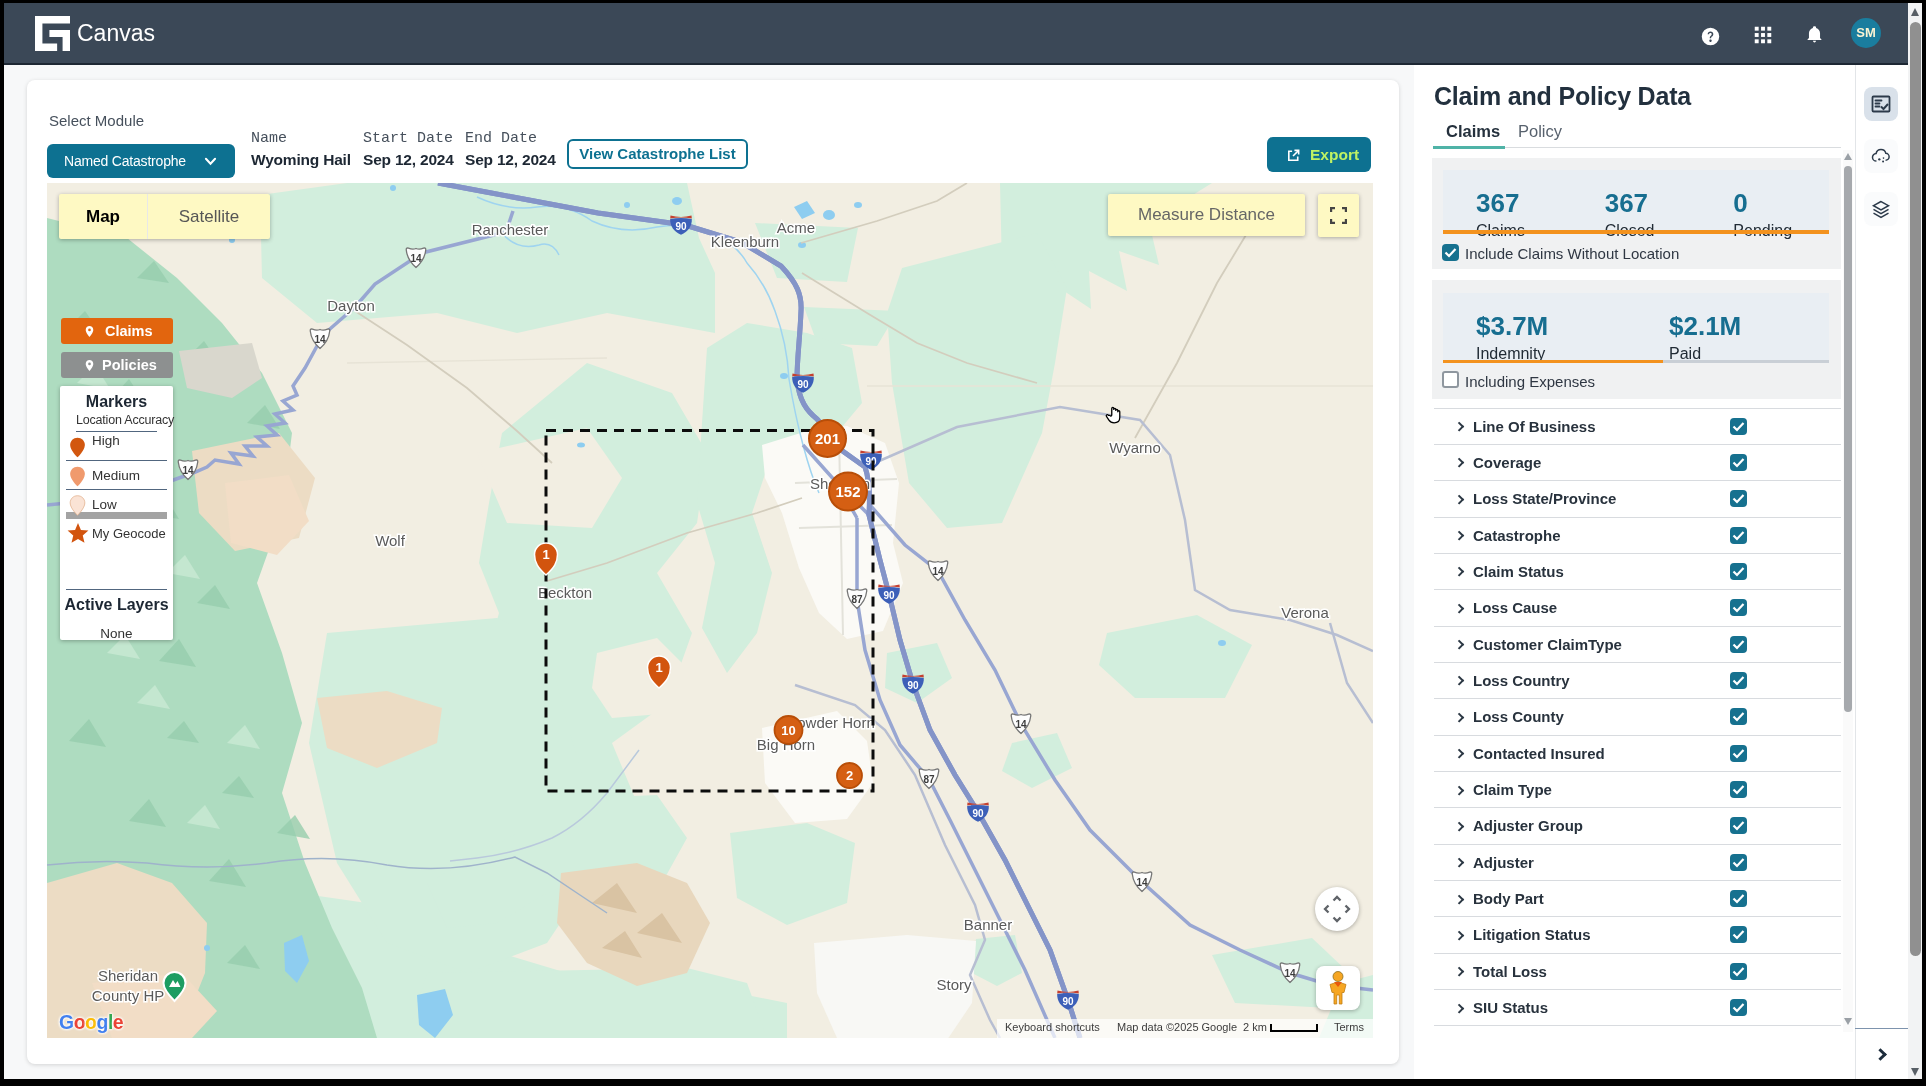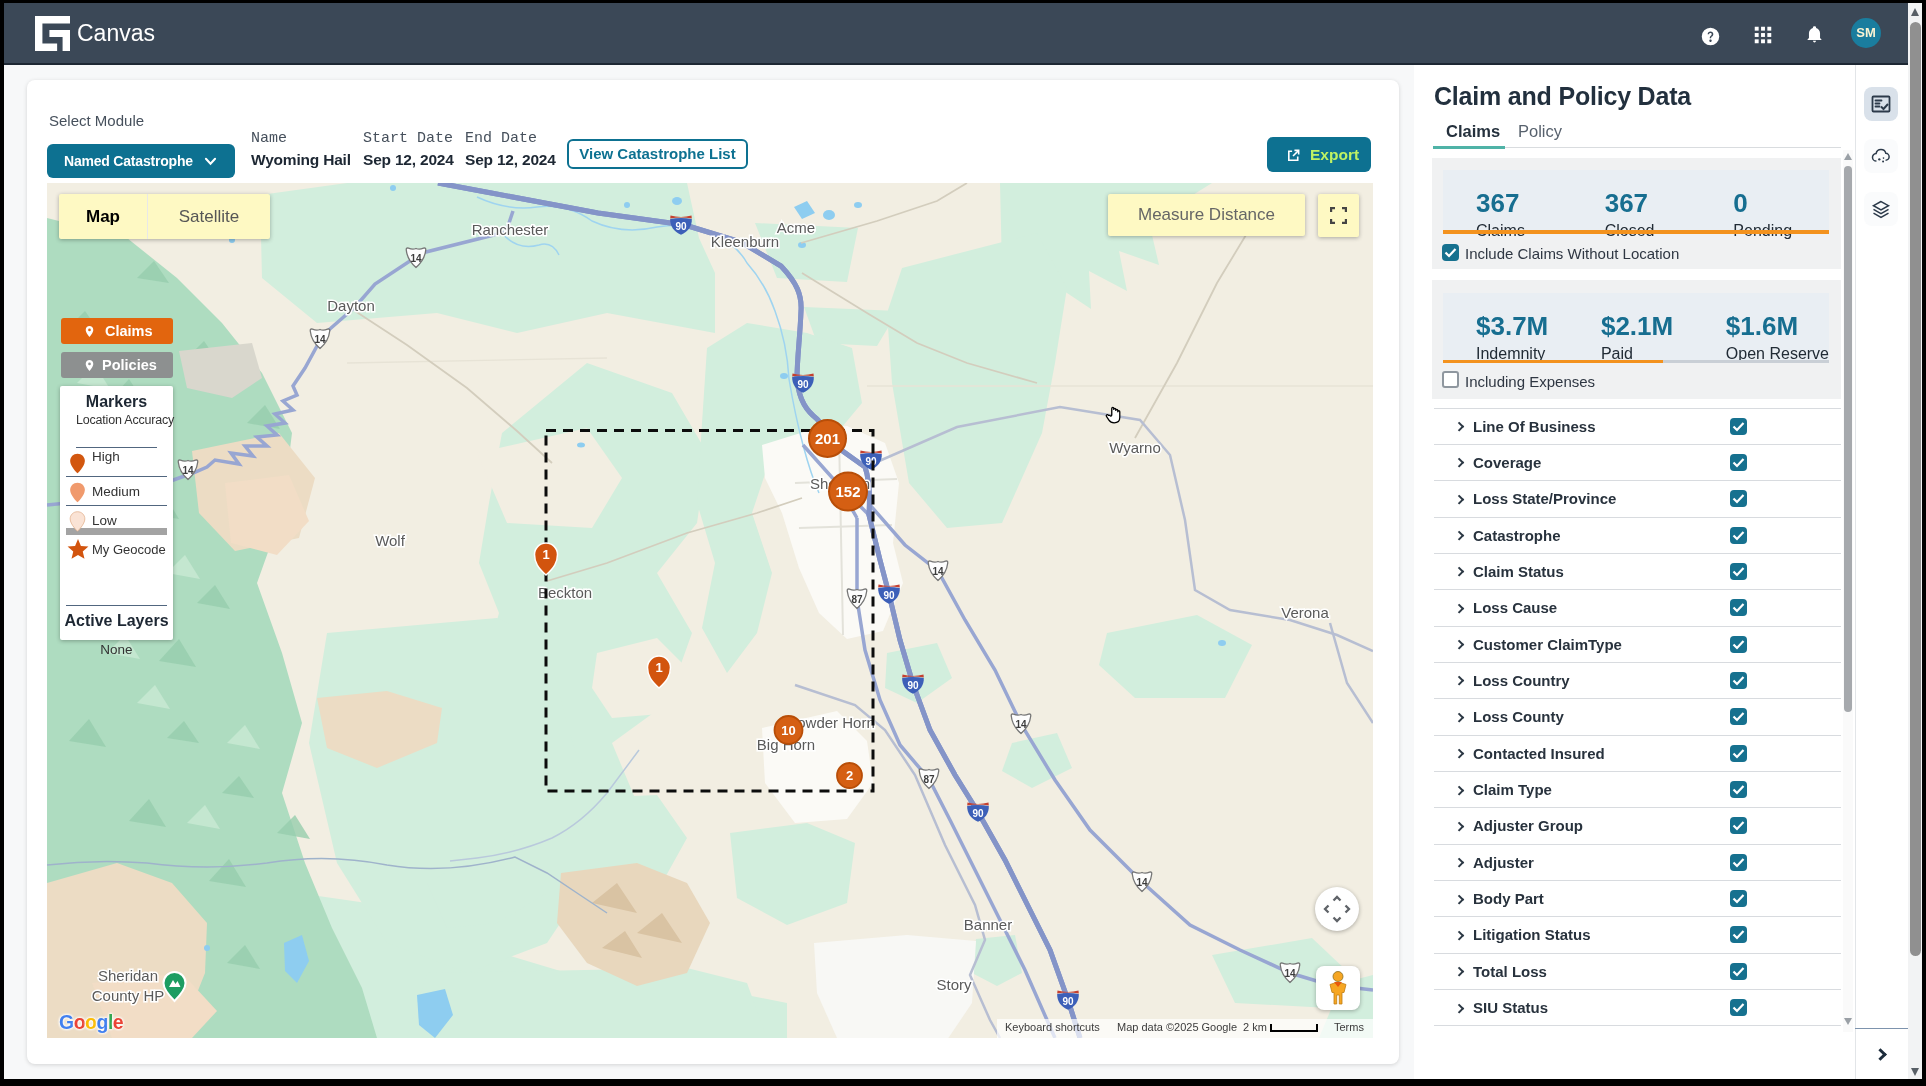--- a/index.html
+++ b/index.html
@@ -7,21 +7,21 @@
   .abs { position:absolute; }
   
   #appbg { left:4px; top:65px; width:1904px; height:1014px; background:#f7f8f9; }
   #nav { left:4px; top:3px; width:1904px; height:62px; background:#3b4857; border-bottom:2px solid #1d2733; }
   #nav .brand { position:absolute; left:73px; top:0; height:60px; line-height:60px; color:#fff; font-size:23px; }
   
   #card { left:27px; top:80px; width:1372px; height:984px; background:#fff; border-radius:8px; box-shadow:0 1px 4px rgba(0,0,0,.15); }
   .lbl { font-size:15px; color:#46505c;font-family:Liberation Mono, monospace; }
   .val { font-size:15.5px; font-weight:bold; color:#1d2733; letter-spacing:-0.2px; }
   #selmod { left:49px; top:112px; font-size:15px; color:#46505c; }
-  #ncbtn { left:47px; top:144px; width:188px; height:34px; background:#0d7191; border-radius:6px; color:#fff; font-size:14px; font-weight:bold; line-height:34px; padding-left:17px; letter-spacing:-0.2px; }
+  #ncbtn { left:47px; top:144px; width:188px; height:34px; background:#0d7191; border-radius:6px; color:#fff; font-size:14px; font-weight:normal; line-height:34px; padding-left:17px; letter-spacing:-0.2px; }
   #vclbtn { left:567px; top:139px; width:181px; height:30px; border:2px solid #0d7191; border-radius:6px; color:#0d7191; font-size:15px; font-weight:bold; text-align:center; line-height:26px; background:#fff; }
   #expbtn { left:1267px; top:137px; width:104px; height:35px; background:#0d7191; border-radius:6px; color:#bef264; font-size:15.5px; font-weight:bold; line-height:35px; }
   
   .gbtn { background:#fef9c3; box-shadow:0 1px 4px rgba(0,0,0,.3); color:#5b5b5b; }
   #mapsat { left:59px; top:194px; height:45px; border-radius:2px; }
   #measure { left:1108px; top:194px; width:197px; height:42px; border-radius:2px; font-size:17px; text-align:center; line-height:42px; color:#666; }
   #fsbtn { left:1318px; top:194px; width:41px; height:43px; border-radius:2px; }
   .pinbtn { width:112px; height:26px; border-radius:3px; color:#fff; font-size:14.5px; font-weight:bold; line-height:26px; }
   #claimsbtn { left:61px; top:318px; background:#e2650e; }
   #policiesbtn { left:61px; top:352px; background:#8d9090; }
@@ -351,21 +351,21 @@
 </div>
 <div id="claimsbtn" class="abs pinbtn"><svg style="position:absolute;left:22px;top:6px" width="13" height="15" viewBox="0 0 24 24">
       <path fill="#fff" d="M12 2C8.1 2 5 5.1 5 9c0 5.2 7 13 7 13s7-7.8 7-13c0-3.9-3.1-7-7-7zm0 9.5A2.5 2.5 0 1 1 12 6.5a2.5 2.5 0 0 1 0 5z"></path>
     </svg><span style="margin-left:44px">Claims</span></div>
 <div id="policiesbtn" class="abs pinbtn"><svg style="position:absolute;left:22px;top:6px" width="13" height="15" viewBox="0 0 24 24">
       <path fill="#fff" d="M12 2C8.1 2 5 5.1 5 9c0 5.2 7 13 7 13s7-7.8 7-13c0-3.9-3.1-7-7-7zm0 9.5A2.5 2.5 0 1 1 12 6.5a2.5 2.5 0 0 1 0 5z"></path>
     </svg><span style="margin-left:41px">Policies</span></div>
 
 <div id="markers" class="abs">
   <div style="text-align:center;font-size:16px;font-weight:bold;color:#1d2733;margin-top:7px">Markers</div>
-  <div style="text-align:center;font-size:12.5px;color:#333;white-space:nowrap;padding-bottom:20px;border-bottom:1px solid #51667f;margin:2px 16px 0;letter-spacing:-0.2px">Location Accuracy</div>
+  <div style="text-align:center;font-size:12.5px;color:#333;white-space:nowrap;padding-bottom:4px;border-bottom:1px solid #51667f;margin:2px 16px 0;letter-spacing:-0.2px">Location Accuracy</div>
   <div style="height:29px;border-bottom:1px solid #51667f;margin:0 6px;position:relative">
     <svg style="position:absolute;left:3px;top:5px" width="17" height="21" viewBox="0 0 24 30">
         <path fill="#d2570f" d="M12 1C6 1 1.5 5.6 1.5 11.3 1.5 19 12 29 12 29s10.5-10 10.5-17.7C22.5 5.6 18 1 12 1z"></path>
       </svg>
     <span style="position:absolute;left:26px;top:1px">High</span>
     </div>
   <div style="height:29px;border-bottom:1px solid #51667f;margin:0 6px;position:relative">
     <svg style="position:absolute;left:3px;top:5px" width="17" height="21" viewBox="0 0 24 30">
         <path fill="#f09a6d" d="M12 1C6 1 1.5 5.6 1.5 11.3 1.5 19 12 29 12 29s10.5-10 10.5-17.7C22.5 5.6 18 1 12 1z"></path>
       </svg>
@@ -445,24 +445,20 @@
 <div class="abs statbox" style="top:279.5px;height:119px">
   <div class="abs statinner" style="left:11px;top:13px;height:67px">
     <div class="statcol">
         <div class="statnum">$3.7M</div>
         <div class="statlbl">Indemnity</div>
       </div>
     <div class="statcol">
         <div class="statnum">$2.1M</div>
         <div class="statlbl">Paid</div>
       </div>
-    <div class="statcol">
-        <div class="statnum">$1.6M</div>
-        <div class="statlbl">Open Reserve</div>
-      </div>
   </div>
   <div class="abs" style="left:11px;top:80px;width:386px;height:3.5px;background:#c9cfd6"></div>
   <div class="abs" style="left:11px;top:80px;width:220px;height:3.5px;background:#f3921e"></div>
   <div class="abs cbe" style="left:10px;top:91px"></div>
   <div class="abs cblbl" style="left:33px;top:93px">Including Expenses</div>
 </div>
 
 <div id="rows" class="abs" style="left:0;top:0">
     <div class="abs lrow" style="top:408.5px">
     <div class="chev"></div>

